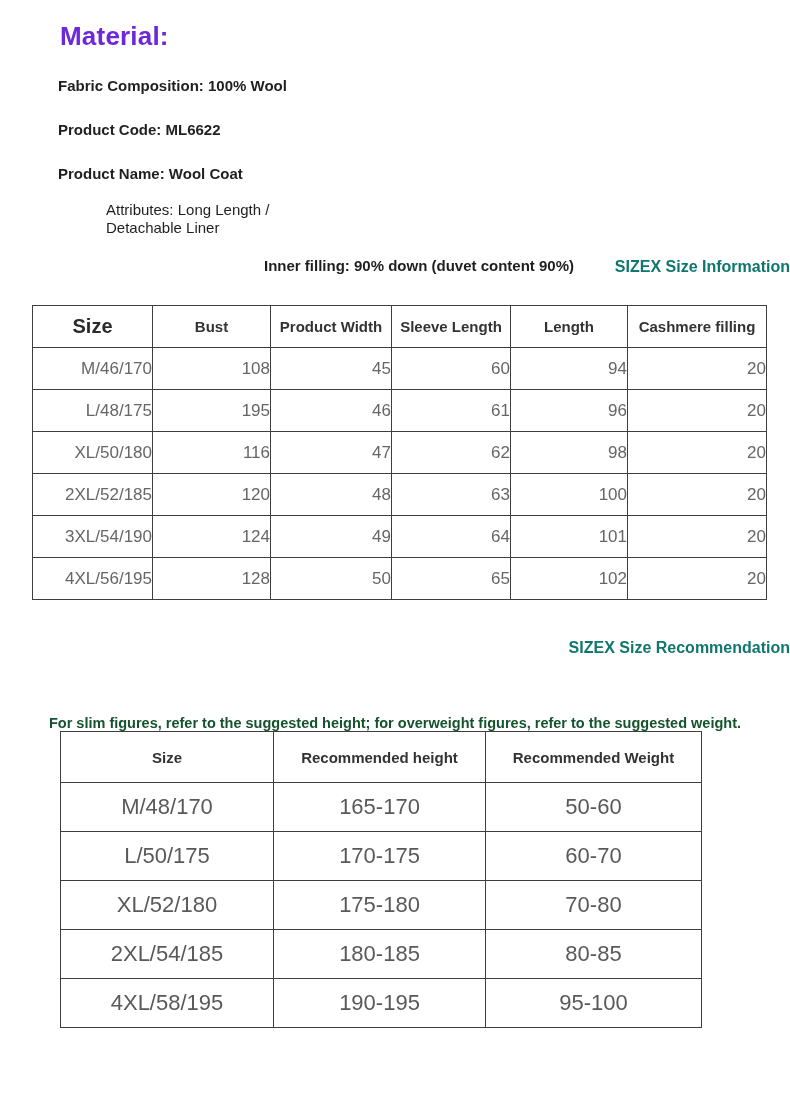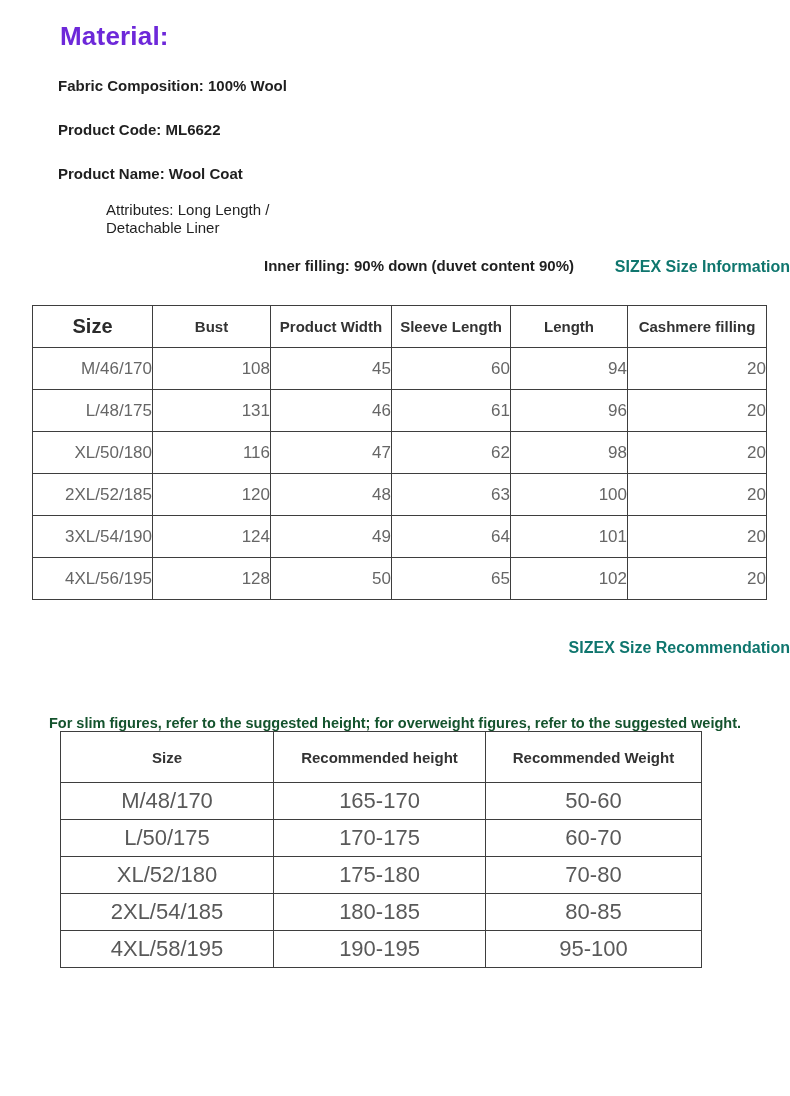--- a/index.html
+++ b/index.html
@@ -68,21 +68,21 @@
   td { color: #666666; font-weight: 400; }
 
   #size-info-table { left: 32px; top: 305px; width: 734px; }
   #size-info-table thead tr { height: 42px; }
   #size-info-table tbody tr { height: 42px; }
   #size-info-table th:first-child { font-size: 20px; font-weight: 700; color: #2b2b2b; }
   #size-info-table td { font-size: 17px; text-align: right; }
 
   #size-reco-table { left: 60px; top: 731px; width: 641px; }
   #size-reco-table thead tr { height: 51px; }
-  #size-reco-table tbody tr { height: 37px; margin-top: 16px; }
+  #size-reco-table tbody tr { height: 49px; margin-top: 16px; }
   #size-reco-table td { font-size: 22px; color: #595959; }
 
   col.si-1 { width: 120px; } col.si-2 { width: 118px; }
   col.si-3 { width: 121px; } col.si-4 { width: 119px; }
   col.si-5 { width: 117px; } col.si-6 { width: 139px; }
 
   col.sr-1 { width: 213px; } col.sr-2 { width: 212px; } col.sr-3 { width: 216px; }
 </style>
 </head>
 <body>
@@ -124,21 +124,21 @@
         <tr>
           <td>M/46/170</td>
           <td>108</td>
           <td>45</td>
           <td>60</td>
           <td>94</td>
           <td>20</td>
         </tr>
         <tr>
           <td>L/48/175</td>
-          <td>131</td>
+          <td>195</td>
           <td>46</td>
           <td>61</td>
           <td>96</td>
           <td>20</td>
         </tr>
         <tr>
           <td>XL/50/180</td>
           <td>116</td>
           <td>47</td>
           <td>62</td>

